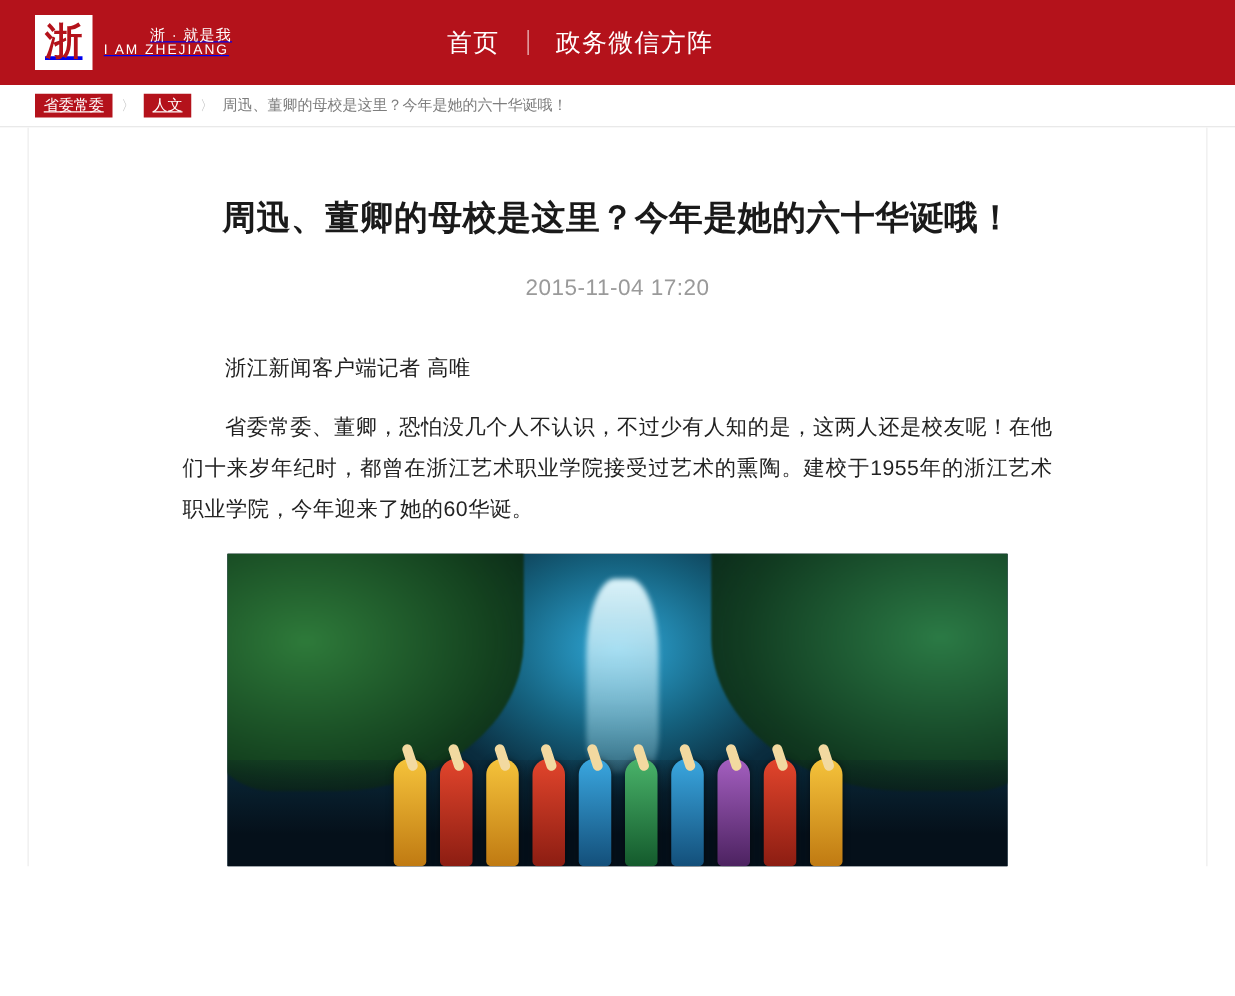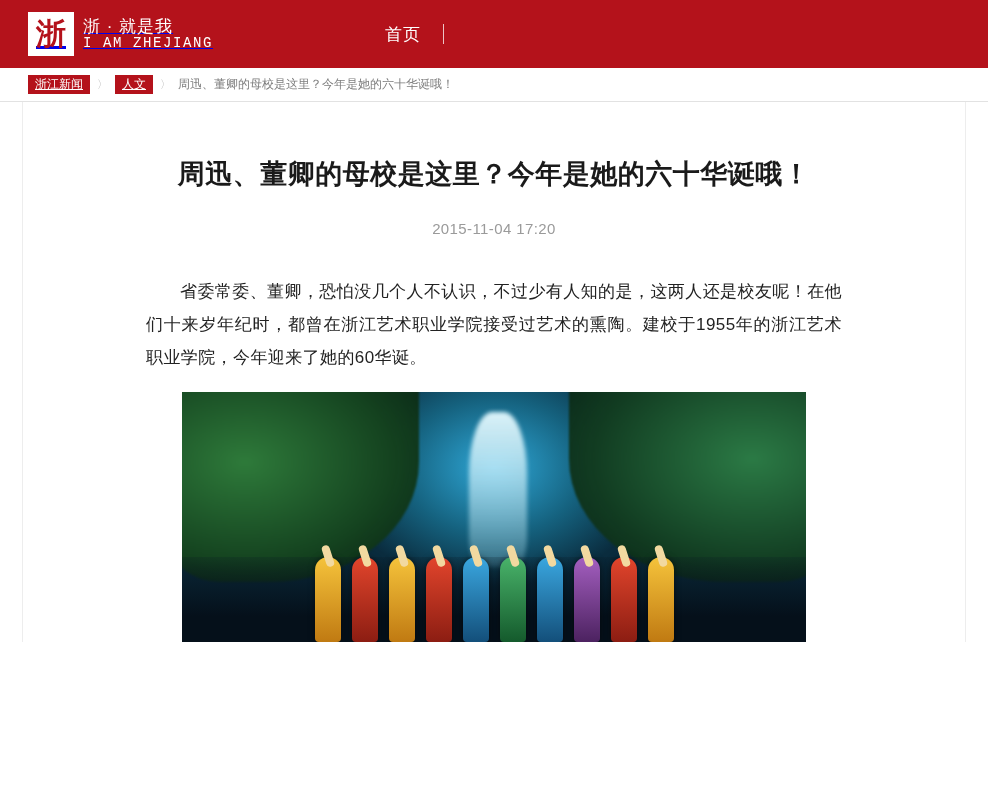--- a/index.html
+++ b/index.html
@@ -41,38 +41,39 @@
     align-items: center;
     justify-content: center;
     line-height: 1;
   }
   .logo-text {
     margin-left: 9px;
     color: #ffffff;
     line-height: 1.05;
   }
   .logo-text .cn {
-    font-size: 17px;
+    font-size: 12px;
     letter-spacing: 1px;
     display: block;
+    margin-left: 37px;
   }
   .logo-text .en {
-    font-size: 14px;
+    font-size: 11px;
     letter-spacing: 1.6px;
     display: block;
-    font-family: Liberation Mono, monospace;
+    font-family: Liberation Sans, sans-serif;
   }
   .main-nav {
     margin-left: 150px;
     display: flex;
     align-items: center;
     color: #ffffff;
   }
   .nav-item {
-    font-size: 17px;
+    font-size: 20px;
     color: #ffffff;
     text-decoration: none;
     padding: 0 22px;
     letter-spacing: 1px;
     white-space: nowrap;
   }
   .nav-sep {
     width: 1px;
     height: 20px;
     background: rgba(255,255,255,0.75);
@@ -139,21 +140,21 @@
     font-weight: bold;
     color: #1a1a1a;
     text-align: center;
     line-height: 1.4;
     letter-spacing: 0.5px;
     margin: 0;
   }
   .article-date {
     text-align: center;
     color: #9a9a9a;
-    font-size: 15px;
+    font-size: 18px;
     margin-top: 26px;
     letter-spacing: 0.4px;
   }
   .article-body {
     margin-top: 38px;
     padding: 0 2px;
   }
   .byline {
     font-size: 17px;
     color: #222;
@@ -270,40 +271,42 @@
   <a class="logo-wrap" href="#">
     <span class="logo-mark">浙</span>
     <span class="logo-text">
       <span class="cn">浙 · 就是我</span>
       <span class="en">I AM ZHEJIANG</span>
     </span>
   </a>
   <nav class="main-nav">
     <a class="nav-item" href="#">首页</a>
     <span class="nav-sep"></span>
+    <a class="nav-item" href="#">政务微信方阵</a>
   </nav>
 </div>
 
 <div class="breadcrumb-bar">
-  <a class="crumb-tag" href="#">浙江新闻</a>
+  <a class="crumb-tag" href="#">省委常委</a>
   <span class="crumb-arrow">〉</span>
   <a class="crumb-tag" href="#">人文</a>
   <span class="crumb-arrow">〉</span>
   <span class="crumb-current">周迅、董卿的母校是这里？今年是她的六十华诞哦！</span>
 </div>
 
 <div class="page-wrap">
   <div class="left-rule"></div>
   <div class="right-rule"></div>
 
   <article class="article">
     <h1 class="article-title">周迅、董卿的母校是这里？今年是她的六十华诞哦！</h1>
     <div class="article-date">2015-11-04 17:20</div>
 
     <div class="article-body">
+      <p class="byline">浙江新闻客户端记者 高唯</p>
       <p class="para">省委常委、董卿，恐怕没几个人不认识，不过少有人知的是，这两人还是校友呢！在他们十来岁年纪时，都曾在浙江艺术职业学院接受过艺术的熏陶。建校于1955年的浙江艺术职业学院，今年迎来了她的60华诞。</p>
 
       <figure class="figure">
         <div class="stage-photo">
           <div class="sp-sky"></div>
           <div class="sp-fall"></div>
           <div class="sp-tree-l"></div>
           <div class="sp-tree-r"></div>
           <div class="sp-floor"></div>
           <div class="sp-dancers">

